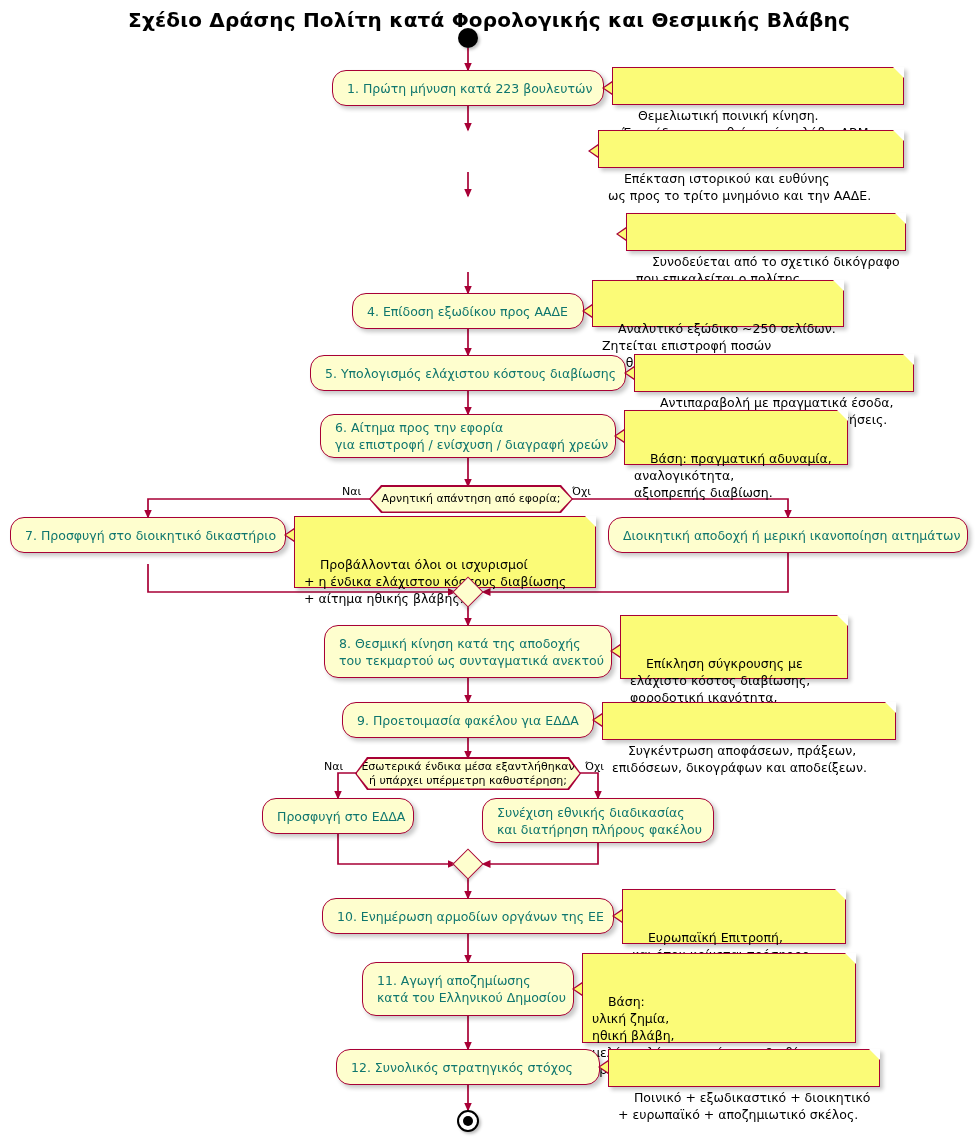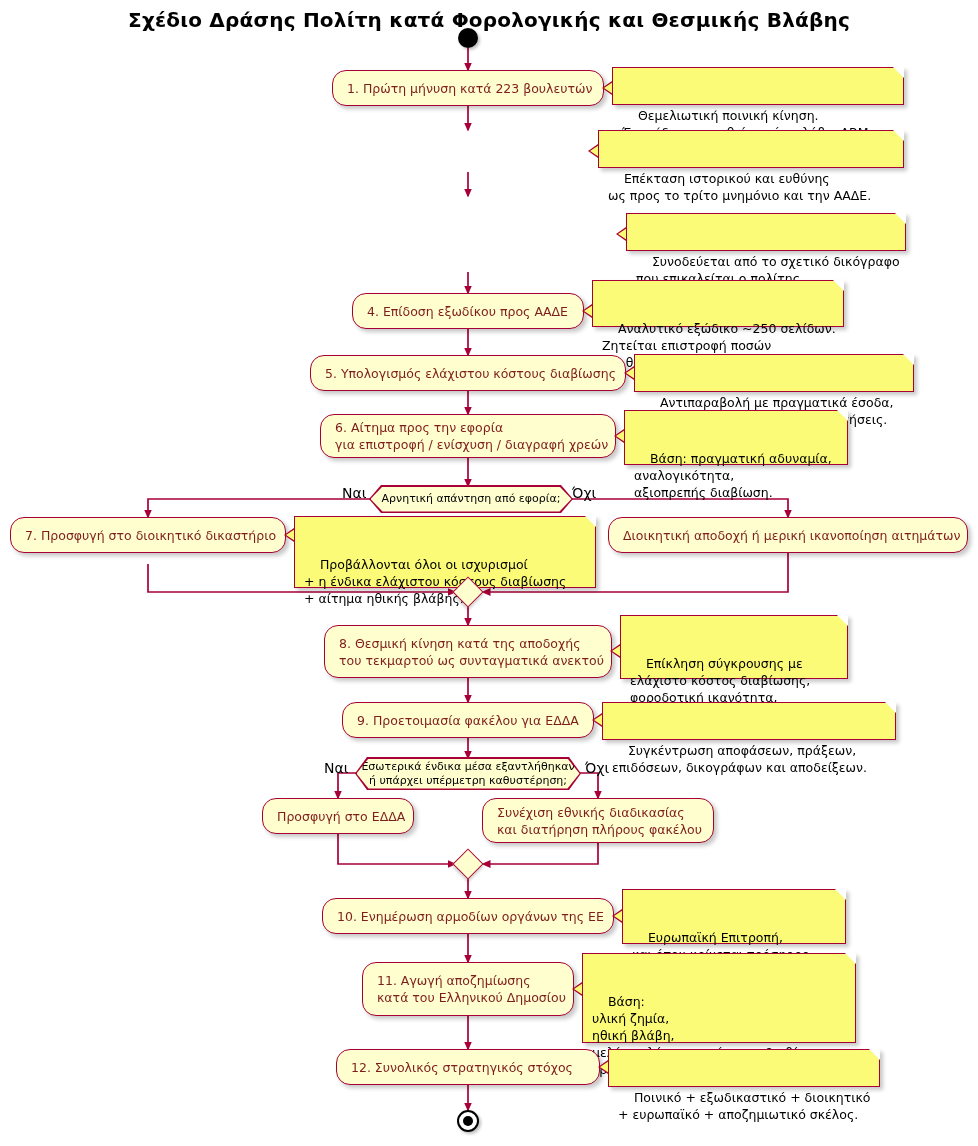--- a/index.html
+++ b/index.html
@@ -39,21 +39,21 @@
   }
 
   
   .node {
     position: absolute;
     background: #FEFECE;
     border: 1.6px solid #A80036;
     border-radius: 14px;
     box-sizing: border-box;
     font-size: 12.5px;
-    color: #7f1d1d;
+    color: #0f766e;
     line-height: 17px;
     padding: 7px 14px;
     box-shadow: 3px 3px 4px rgba(0,0,0,0.22);
     white-space: pre;
     display: flex;
     align-items: center;
   }
   .node .txt { display: block; white-space: pre; }
 
   
@@ -114,21 +114,21 @@
   }
   .decision-border {
     position: absolute;
     background: #A80036;
     clip-path: polygon(12px 0, calc(100% - 12px) 0, 100% 50%, calc(100% - 12px) 100%, 12px 100%, 0 50%);
   }
 
   
   .branch-label {
     position: absolute;
-    font-size: 14px;
+    font-size: 11px;
     color: #000000;
     white-space: nowrap;
   }
 
   
   .merge {
     position: absolute;
     width: 22px;
     height: 22px;
     background: #FEFECE;

